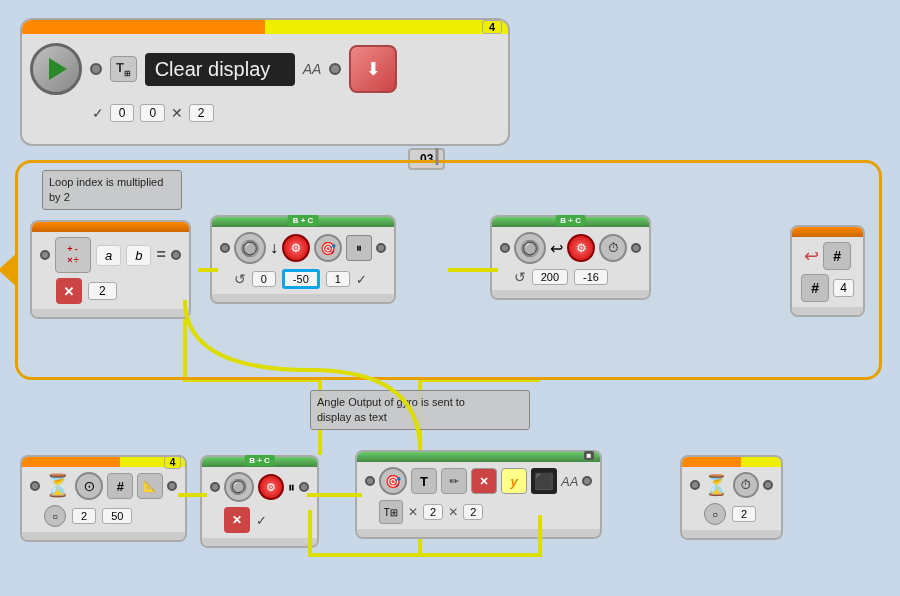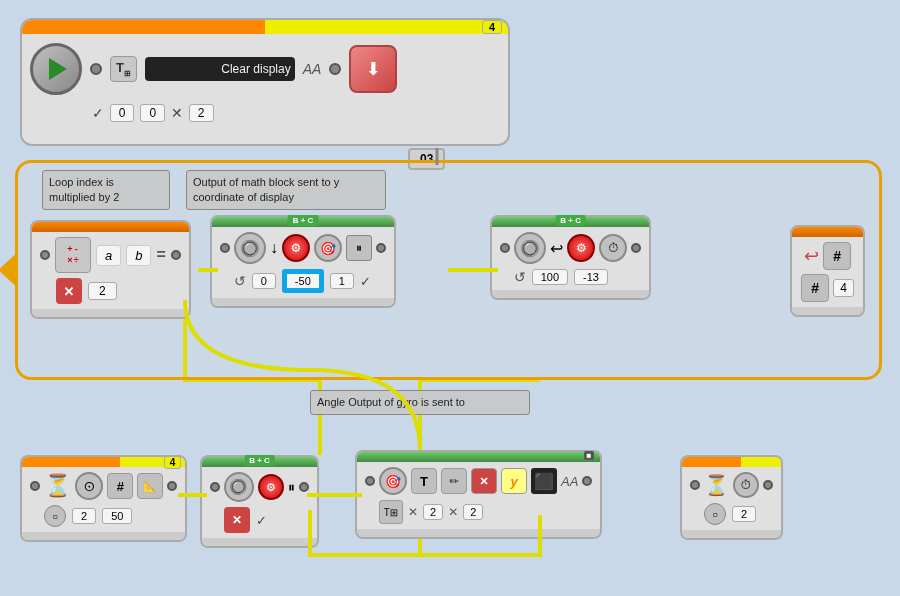--- a/index.html
+++ b/index.html
@@ -52,21 +52,21 @@
     <div style="display:flex; align-items:center; padding:6px 8px; gap:8px; height:70px;">
 
       <div style="width:52px; height:52px; background:linear-gradient(135deg,#c0c0c0,#888); border-radius:50%; display:flex; align-items:center; justify-content:center; border:3px solid #666; flex-shrink:0;">
         <div style="width:0;height:0;border-top:11px solid transparent;border-bottom:11px solid transparent;border-left:18px solid #2a8a2a;margin-left:4px;"></div>
       </div>
 
       <div style="width:12px;height:12px;background:#888;border-radius:50%;border:2px solid #555;flex-shrink:0;"></div>
 
       <div style="background:#c8c8c8;border-radius:4px;border:1px solid #999;padding:3px 5px;font-size:13px;font-weight:bold;color:#333;flex-shrink:0;">T<sub style="font-size:8px;">⊞</sub></div>
 
-      <div style="background:#222;color:#eee;padding:5px 4px;border-radius:4px;font-size:12px;min-width:150px;flex-shrink:0;text-align:right;">
+      <div style="background:#222;color:#eee;padding:5px 10px;border-radius:4px;font-size:20px;min-width:150px;flex-shrink:0;">
         <span>Clear display</span>
       </div>
 
       <div style="font-size:14px;color:#555;font-style:italic;">AA</div>
 
       <div style="width:12px;height:12px;background:#888;border-radius:50%;border:2px solid #555;flex-shrink:0;"></div>
 
       <div style="background:linear-gradient(135deg,#e88,#c44);border-radius:8px;border:2px solid #a44;width:48px;height:48px;display:flex;align-items:center;justify-content:center;flex-shrink:0;">
         <span style="color:white;font-size:18px;">⬇</span>
       </div>
@@ -81,27 +81,24 @@
     </div>
   </div>
 
   <div style="position:absolute;top:148px;left:408px;background:#d0d0d0;border:2px solid #aaa;border-radius:4px;padding:2px 10px;font-size:12px;font-weight:bold;">03</div>
 
   <div style="position:absolute;top:160px;left:15px;width:867px;height:220px;border:3px solid #e8a000;border-radius:16px;background:rgba(255,240,180,0.05);">
 
     <div style="position:absolute;left:-20px;top:50%;transform:translateY(-50%);width:0;height:0;border-top:18px solid transparent;border-bottom:18px solid transparent;border-right:20px solid #e8a000;"></div>
   </div>
 
-  <div style="position:absolute;top:170px;left:42px;width:128px;background:rgba(200,200,200,0.92);border:1px solid #888;border-radius:3px;padding:4px 6px;font-size:11px;color:#222;line-height:1.35;">
+  <div style="position:absolute;top:170px;left:42px;width:140px;background:rgba(200,200,200,0.92);border:1px solid #888;border-radius:3px;padding:4px 6px;font-size:11px;color:#222;line-height:1.35;">
     <span>Loop index is multiplied by 2</span>
   </div>
 
-  <div style="position:absolute;top:170px;left:186px;width:200px;background:rgba(200,200,200,0.92);border:1px solid #888;border-radius:3px;padding:4px 6px;font-size:11px;color:#222;line-height:1.35;">
-    <span>Output of math block sent to y</span> <span>coordinate of display</span>
-  </div>
 
   <div style="position:absolute;top:220px;left:30px;background:#e0e0e0;border-radius:8px;border:2px solid #aaa;">
     <div style="background:linear-gradient(to bottom,#f80,#c60);height:10px;border-radius:6px 6px 0 0;"></div>
     <div style="display:flex;align-items:center;padding:5px 8px;gap:5px;">
       <div style="width:10px;height:10px;background:#888;border-radius:50%;border:2px solid #555;"></div>
 
       <div style="width:36px;height:36px;background:#c8c8c8;border-radius:4px;border:1px solid #999;display:flex;align-items:center;justify-content:center;">
         <div style="display:grid;grid-template-columns:1fr 1fr;gap:1px;font-size:9px;font-weight:bold;color:#cc0000;line-height:1.1;text-align:center;">
           <span>+</span>
             <span>-</span>
@@ -137,43 +134,43 @@
       <div style="width:28px;height:28px;background:radial-gradient(circle,#ff6666,#cc0000);border-radius:50%;border:2px solid #800;display:flex;align-items:center;justify-content:center;font-size:12px;color:white;">⚙</div>
 
       <div style="width:28px;height:28px;background:#c0c0c0;border-radius:50%;border:2px solid #888;display:flex;align-items:center;justify-content:center;font-size:13px;">🎯</div>
 
       <div style="width:26px;height:26px;background:#c0c0c0;border-radius:3px;border:1px solid #888;display:flex;align-items:center;justify-content:center;font-size:12px;">⏸</div>
       <div style="width:10px;height:10px;background:#888;border-radius:50%;border:2px solid #555;"></div>
     </div>
     <div style="display:flex;align-items:center;padding:0 8px 5px 22px;gap:6px;">
       <div style="font-size:14px;color:#555;">↺</div>
       <div style="background:#f5f5f5;border:1px solid #aaa;border-radius:3px;padding:1px 8px;font-size:11px;">0</div>
-      <div style="background:#f5f5f5;border:5px solid #0ea5e9;border-radius:3px;padding:1px 8px;font-size:11px;">-50</div>
+      <div style="background:#f5f5f5;border:3px solid #0ea5e9;border-radius:3px;padding:1px 8px;font-size:11px;">-50</div>
       <div style="background:#f5f5f5;border:1px solid #aaa;border-radius:3px;padding:1px 8px;font-size:11px;">1</div>
       <div style="font-size:13px;color:#444;">✓</div>
     </div>
     <div style="background:#ccc;height:8px;border-radius:0 0 6px 6px;"></div>
   </div>
 
   <div style="position:absolute;top:215px;left:490px;background:#e0e0e0;border-radius:8px;border:2px solid #aaa;">
     <div style="background:linear-gradient(to bottom,#6c6,#484);height:10px;border-radius:6px 6px 0 0;position:relative;">
       <div style="position:absolute;top:-2px;left:50%;transform:translateX(-50%);background:#4a4;color:white;font-size:8px;font-weight:bold;padding:1px 5px;border-radius:2px;white-space:nowrap;">B + C</div>
     </div>
     <div style="display:flex;align-items:center;padding:5px 8px;gap:4px;">
       <div style="width:10px;height:10px;background:#888;border-radius:50%;border:2px solid #555;"></div>
       <div style="width:32px;height:32px;background:#c0c0c0;border-radius:50%;border:2px solid #888;display:flex;align-items:center;justify-content:center;font-size:16px;">🔘</div>
       <div style="font-size:16px;">↩</div>
       <div style="width:28px;height:28px;background:radial-gradient(circle,#ff6666,#cc0000);border-radius:50%;border:2px solid #800;display:flex;align-items:center;justify-content:center;font-size:12px;color:white;">⚙</div>
       <div style="width:28px;height:28px;background:#c0c0c0;border-radius:50%;border:2px solid #888;display:flex;align-items:center;justify-content:center;font-size:13px;">⏱</div>
       <div style="width:10px;height:10px;background:#888;border-radius:50%;border:2px solid #555;"></div>
     </div>
     <div style="display:flex;align-items:center;padding:0 8px 5px 22px;gap:6px;">
       <div style="font-size:14px;color:#555;">↺</div>
-      <div style="background:#f5f5f5;border:1px solid #aaa;border-radius:3px;padding:1px 8px;font-size:11px;">100</div>
-      <div style="background:#f5f5f5;border:1px solid #aaa;border-radius:3px;padding:1px 8px;font-size:11px;">-13</div>
+      <div style="background:#f5f5f5;border:1px solid #aaa;border-radius:3px;padding:1px 8px;font-size:11px;">200</div>
+      <div style="background:#f5f5f5;border:1px solid #aaa;border-radius:3px;padding:1px 8px;font-size:11px;">-16</div>
     </div>
     <div style="background:#ccc;height:8px;border-radius:0 0 6px 6px;"></div>
   </div>
 
   <div style="position:absolute;top:225px;left:790px;background:#e0e0e0;border-radius:8px;border:2px solid #aaa;width:75px;">
     <div style="background:linear-gradient(to bottom,#f80,#c60);height:10px;border-radius:6px 6px 0 0;"></div>
     <div style="display:flex;flex-direction:column;align-items:center;padding:5px 6px;gap:4px;">
       <div style="display:flex;align-items:center;gap:4px;">
         <div style="font-size:18px;color:#c44;">↩</div>
         <div style="width:28px;height:28px;background:#c0c0c0;border-radius:4px;border:1px solid #999;display:flex;align-items:center;justify-content:center;font-size:14px;font-weight:bold;">#</div>
@@ -181,20 +178,21 @@
       <div style="display:flex;align-items:center;gap:4px;">
         <div style="width:28px;height:28px;background:#c0c0c0;border-radius:4px;border:1px solid #999;display:flex;align-items:center;justify-content:center;font-size:14px;font-weight:bold;">#</div>
         <div style="background:#f5f5f5;border:1px solid #aaa;border-radius:3px;padding:1px 6px;font-size:12px;">4</div>
       </div>
     </div>
     <div style="background:#ccc;height:8px;border-radius:0 0 6px 6px;"></div>
   </div>
 
   <div style="position:absolute;top:390px;left:310px;width:220px;background:rgba(200,200,200,0.92);border:1px solid #888;border-radius:3px;padding:4px 6px;font-size:11px;color:#222;line-height:1.35;">
     <div>Angle Output of gyro is sent to</div>
+    <div>display as text</div>
   </div>
 
   <div style="position:absolute;top:455px;left:20px;background:#e0e0e0;border-radius:8px;border:2px solid #aaa;">
     <div style="background:linear-gradient(to right,#f80 0%,#f80 60%,#ee0 60%,#ee0 100%);height:10px;border-radius:6px 6px 0 0;position:relative;">
       <div style="position:absolute;top:-1px;right:4px;background:#ee0;border:1px solid #aaa;border-radius:3px;padding:0 5px;font-size:10px;font-weight:bold;">4</div>
     </div>
     <div style="display:flex;align-items:center;padding:5px 8px;gap:4px;">
       <div style="width:10px;height:10px;background:#888;border-radius:50%;border:2px solid #555;"></div>
       <div style="font-size:22px;color:#c44;">⏳</div>
       <div style="width:28px;height:28px;background:#c0c0c0;border-radius:50%;border:2px solid #888;display:flex;align-items:center;justify-content:center;font-size:14px;">⊙</div>

